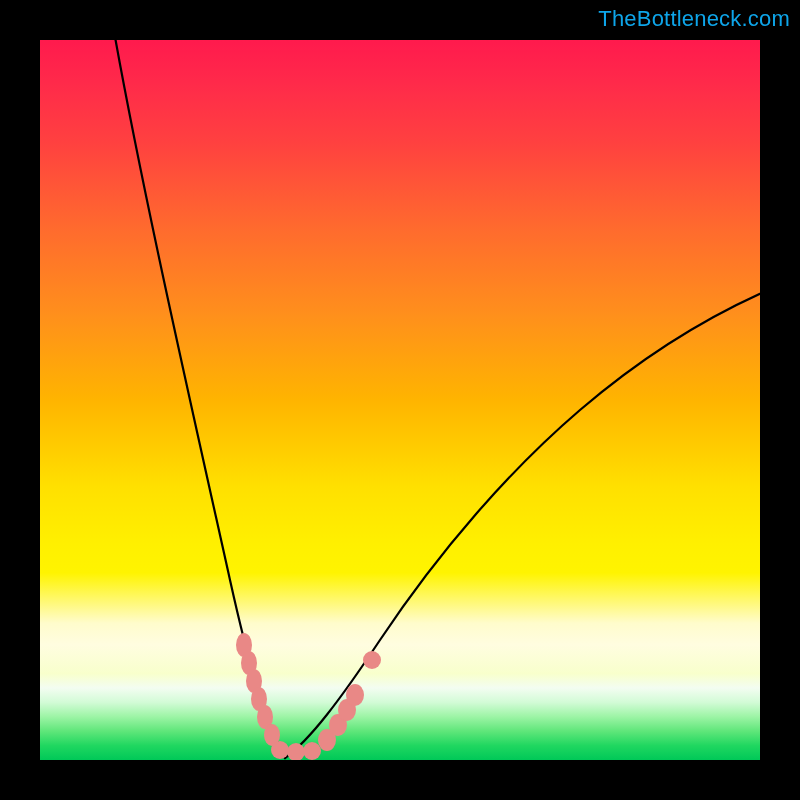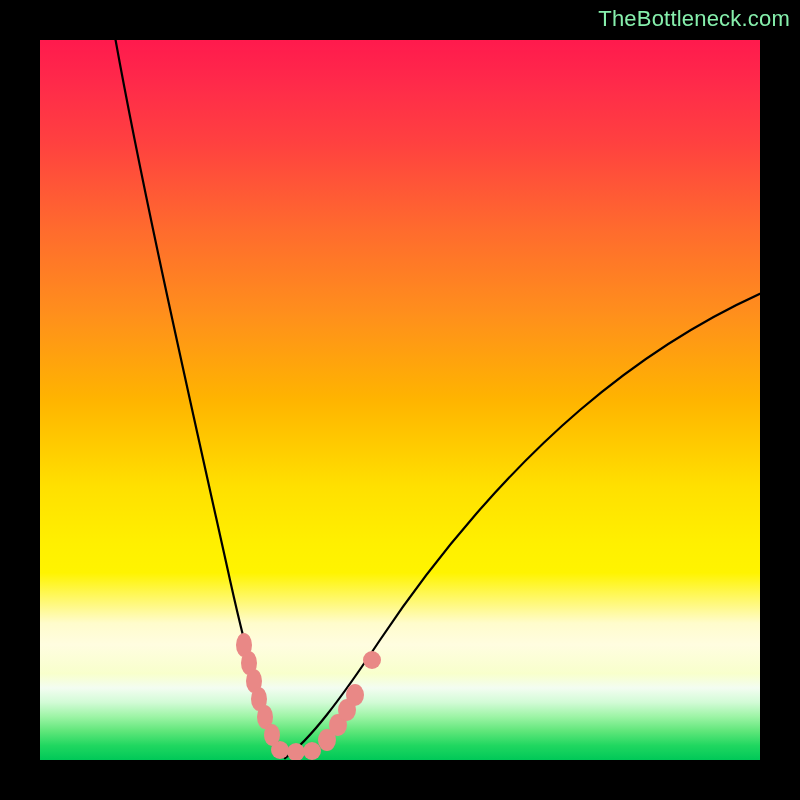--- a/index.html
+++ b/index.html
@@ -52,21 +52,21 @@
   .curves {
     position: absolute;
     inset: 0;
     width: 720px;
     height: 720px;
   }
   .watermark {
     position: absolute;
     top: 6px;
     right: 10px;
-    color: #86efac;
+    color: #0ea5e9;
     font-size: 22px;
     letter-spacing: 0.2px;
     font-weight: 500;
   }
 </style>
 </head>
 <body>
 
 <div class="frame">
 

